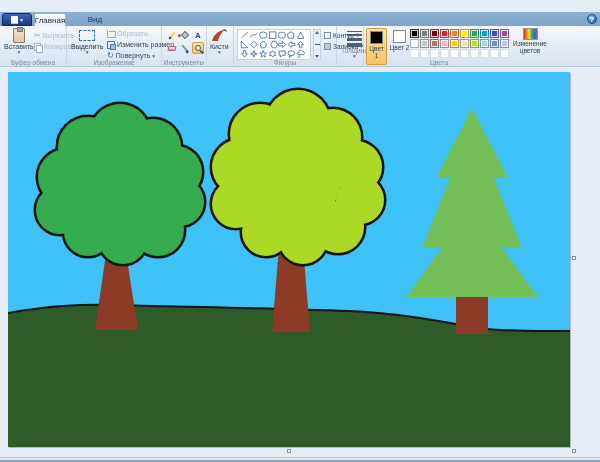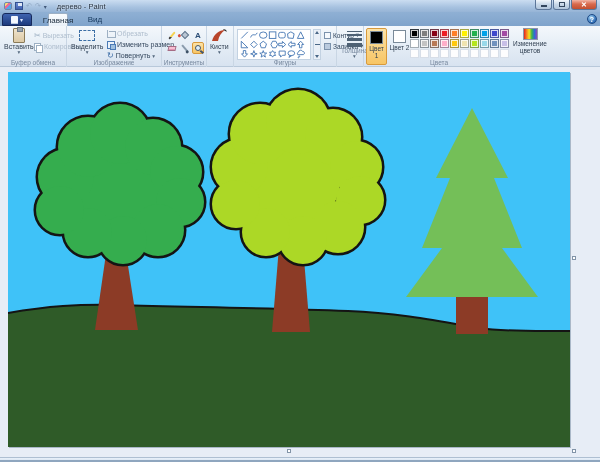--- a/index.html
+++ b/index.html
@@ -28,21 +28,21 @@
   .closex { font-size:7px; color:#fff; font-weight:bold; line-height:8px; }
 
   
   .tabrow { position:absolute; left:0; top:12px; width:600px; height:14px;
     background:linear-gradient(#8FB0D4,#7FA3CB); }
   .appmenu { position:absolute; left:2px; top:1px; width:30px; height:13px; border-radius:3px 3px 0 0;
     background:linear-gradient(#3f64b0,#1d3a7d); border:1px solid #16295c; display:flex; align-items:center; justify-content:center; gap:2px; }
   .appmenu .pg { width:7px; height:8px; background:#f4f8ff; border-radius:1px; box-shadow:inset 0 -1px 0 #b8c8e2; }
   .appmenu .dd { color:#dfe9ff; font-size:6px; }
   .tab { position:absolute; top:1px; height:13px; font-size:8px; display:flex; align-items:center; justify-content:center; color:#15375c; }
-  .tab.active { left:48px; width:20px; background:linear-gradient(#FBFDFF,#EAF1F9); border:1px solid #9DB0C5; border-bottom:none; border-radius:2px 2px 0 0; color:#1b2b3c; }
+  .tab.active { left:34px; width:32px; background:linear-gradient(#FBFDFF,#EAF1F9); border:1px solid #9DB0C5; border-bottom:none; border-radius:2px 2px 0 0; color:#1b2b3c; }
   .tab.plain { left:80px; width:30px; }
   .helpbtn { position:absolute; right:3px; top:2px; width:10px; height:10px; border-radius:50%;
     background:radial-gradient(circle at 35% 30%, #9fd0f2, #2e6cb5 70%); color:#fff; font-size:7px; font-weight:bold;
     display:flex; align-items:center; justify-content:center; border:1px solid #1d4a85; }
 
   
   .ribbon { position:absolute; left:0; top:26px; width:600px; height:41px;
     background:linear-gradient(#F4F8FC,#E3ECF5 55%,#D8E3F0); border-bottom:1px solid #B8C8DA; }
   .grp { position:absolute; top:0; height:41px; border-right:1px solid #C9D6E4; }
   .grplabel { position:absolute; bottom:1px; left:0; width:100%; text-align:center; font-size:6.5px; color:#77889e; }
@@ -112,41 +112,20 @@
 
   
   .statusbar { position:absolute; left:0; top:457px; width:600px; height:5px;
     background:linear-gradient(#E9F1FA,#CFDDEC); border-top:1px solid #AEBFD2; box-shadow:inset 0 -2px 0 #8FA6BF; }
 </style>
 </head>
 <body>
 
 <div class="win">
 
-  <div class="titlebar">
-    <div class="qat">
-      <span class="appicon"></span>
-      <span class="floppy"></span>
-      <span class="tinybtn">↶</span>
-      <span class="tinybtn">↷</span>
-      <span class="qat-dd">▾</span>
-    </div>
-    <span class="title-text">дерево - Paint</span>
-    <div class="winbtns">
-      <div class="wbtn min">
-          <span class="minbar"></span>
-        </div>
-      <div class="wbtn max">
-          <span class="maxbox"></span>
-        </div>
-      <div class="wbtn close">
-          <span class="closex">✕</span>
-        </div>
-    </div>
-  </div>
 
   <div class="tabrow">
     <div class="appmenu">
       <span class="pg"></span>
       <span class="dd">▾</span>
     </div>
     <div class="tab active">Главная</div>
     <div class="tab plain">Вид</div>
     <div class="helpbtn">?</div>
   </div>

